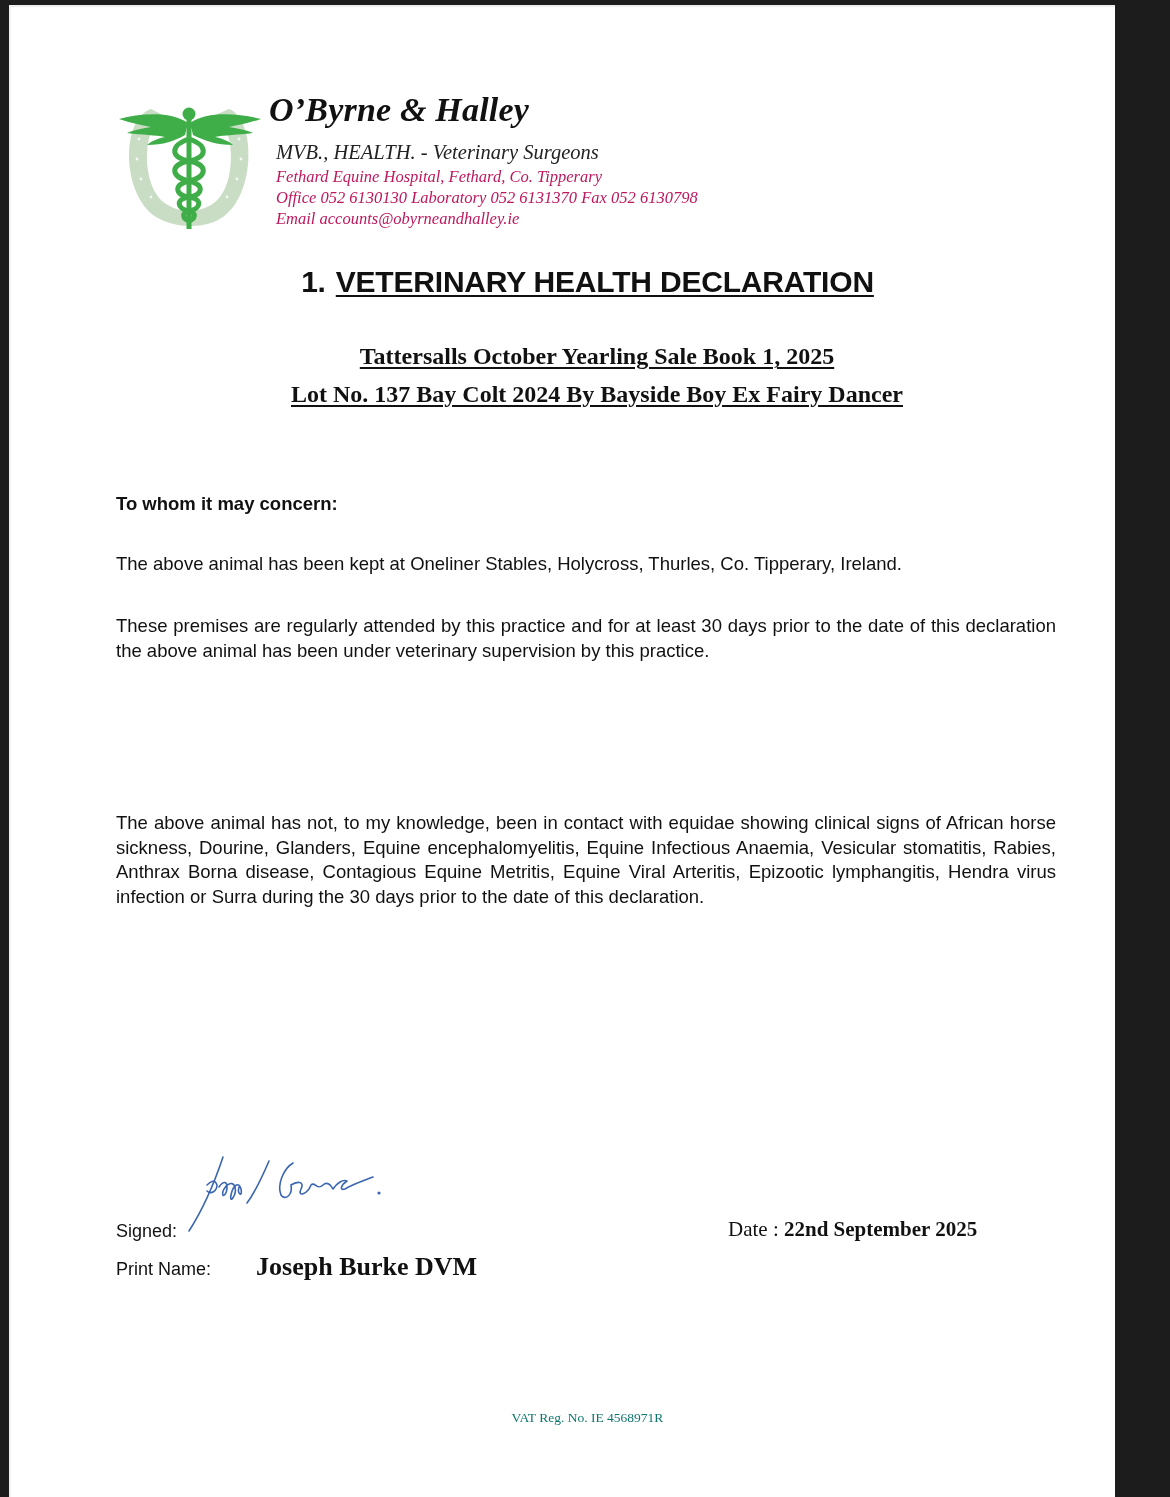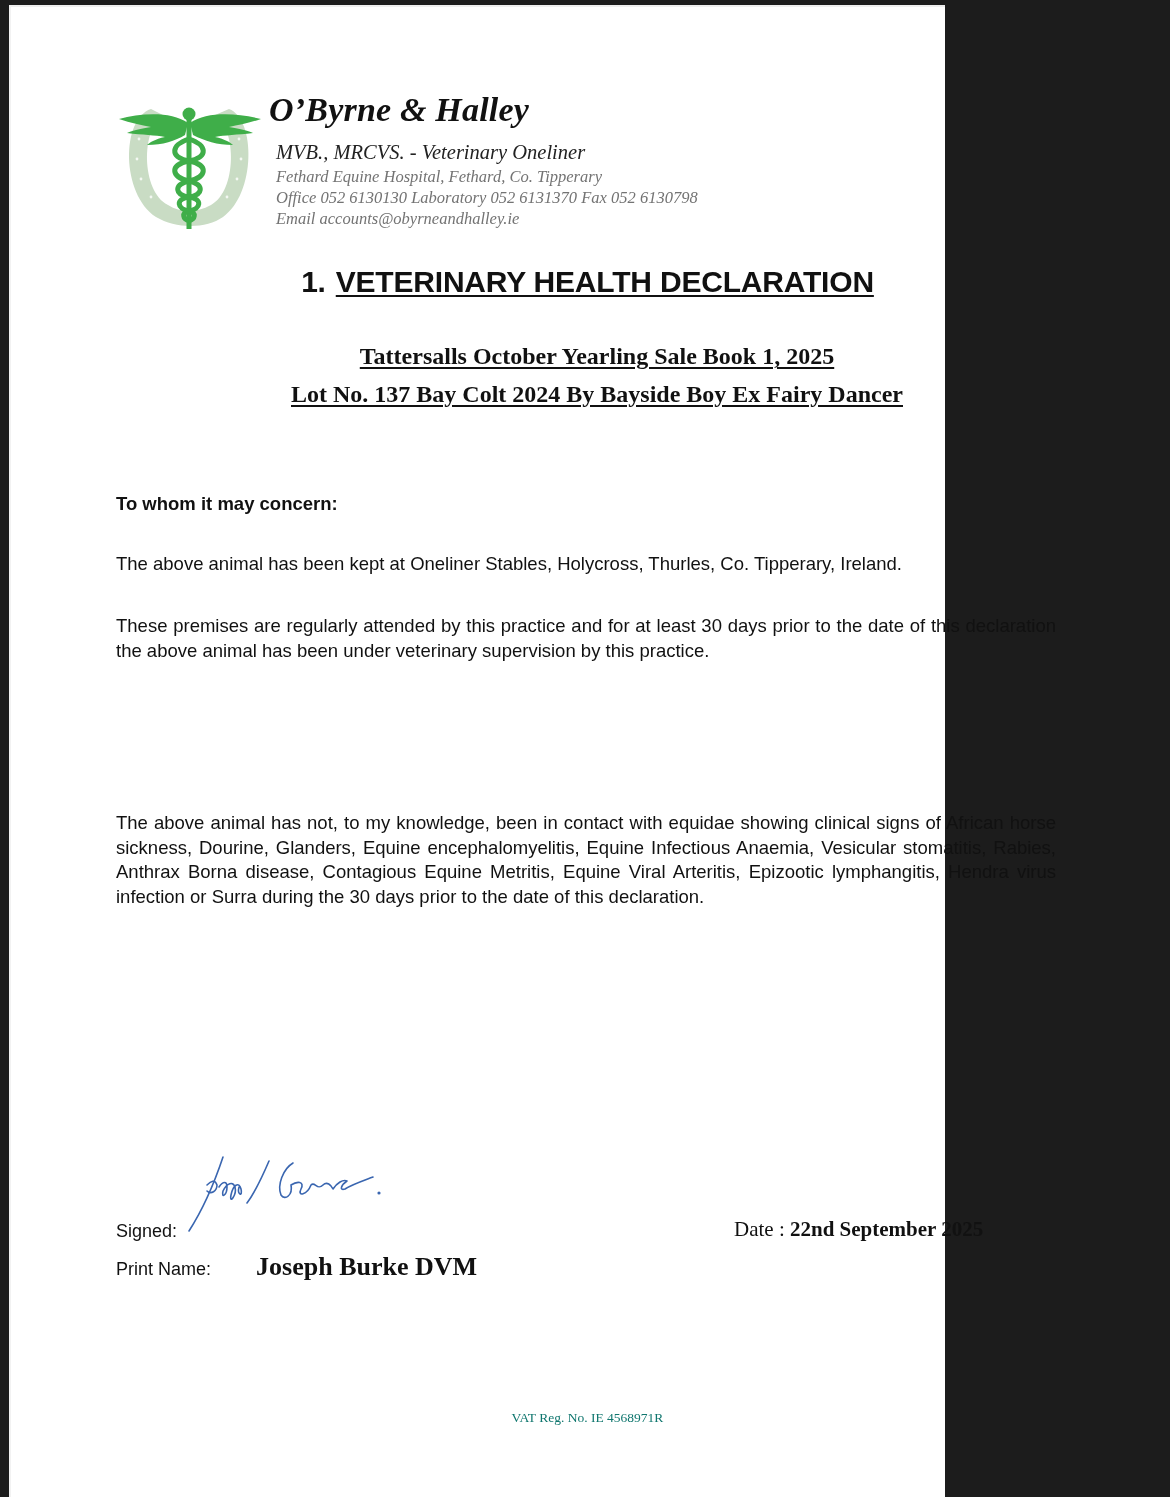--- a/index.html
+++ b/index.html
@@ -1,48 +1,48 @@
 <!DOCTYPE html>
 <html><head>
 <meta charset="utf-8">
 <style>
   html, body { margin:0; padding:0; }
   body {
     width:1170px; height:1497px; background:#1c1c1c; position:relative; overflow:hidden;
   }
   .page {
-    position:absolute; left:9px; top:5px; width:936px; height:1492px;
+    position:absolute; left:9px; top:5px; width:1106px; height:1492px;
     background:#ffffff; border-top:2px solid #eeeeee; border-left:2px solid #f2f2f2;
     box-sizing:border-box;
   }
   .abs { position:absolute; white-space:nowrap; }
   .serif { font-family:"Liberation Serif", "DejaVu Serif", serif; }
   .sans { font-family:"Liberation Sans", "DejaVu Sans", sans-serif; color:#111; }
 
   .logo { position:absolute; left:100px; top:92px; width:155px; height:135px; }
 
   .firm-name { left:258px; top:84px; font-size:34px; font-weight:bold; font-style:italic; color:#111; letter-spacing:0.2px; }
   .firm-sub  { left:265px; top:134px; font-size:20.5px; font-style:italic; color:#222; }
-  .firm-line { left:265px; font-size:16.5px; font-style:italic; color:#737373; }
+  .firm-line { left:265px; font-size:16.5px; font-style:italic; color:#be185d; }
 
   .doc-title { left:0; width:1153px; text-align:center; top:258px; font-size:30px; font-weight:bold; letter-spacing:-0.2px; }
   .doc-title .num { margin-right:10px; }
   .doc-title .u { text-decoration:underline; text-underline-offset:3px; text-decoration-thickness:2px; }
 
   .sale { left:0; width:1172px; text-align:center; font-size:24px; font-weight:bold; color:#111;
           text-decoration:underline; text-underline-offset:3px; text-decoration-thickness:2px; }
 
   .salutation { left:105px; top:486px; font-size:18.5px; font-weight:bold; }
 
   .para { position:absolute; left:105px; width:940px; font-size:18.5px; line-height:24.5px; text-align:justify; color:#111; }
 
   .signed-label { left:105px; top:1214px; font-size:18px; }
   .print-label { left:105px; top:1245px; font-size:18px; }
   .print-name { font-family:"Liberation Serif", "DejaVu Serif", serif; font-weight:bold; font-size:26px;margin-left:40px; }
-  .date-wrap { left:717px; top:1210px; font-size:21px; color:#111;margin-left:6px; }
+  .date-wrap { left:717px; top:1210px; font-size:21px; color:#111; }
   .date-wrap b { font-weight:bold; }
 
   .signature { position:absolute; left:172px; top:1148px; width:220px; height:80px; }
 
   .vat { left:0; width:1153px; text-align:center; top:1403px; font-size:13.5px; color:#0f766e; }
 </style>
 </head>
 <body>
 
 <div class="page">
@@ -65,21 +65,21 @@
     <path d="M79 24 C 96 12, 126 14, 150 20 C 138 24, 128 26, 118 28 C 130 30, 138 32, 142 34 C 126 36, 114 36, 104 38 C 114 40, 120 44, 122 46 C 106 46, 94 42, 82 36 Z" fill="#3fae49"></path>
 
     <rect x="75.5" y="18" width="5" height="112" fill="#3fae49"></rect>
     <circle cx="78" cy="15" r="6.5" fill="#3fae49"></circle>
 
     <path d="M78 40 C 60 46, 58 58, 78 62 C 98 66, 96 78, 78 82 C 62 86, 64 96, 78 98 C 92 100, 90 110, 78 112 C 70 114, 72 120, 78 122" fill="none" stroke="#3fae49" stroke-width="5"></path>
     <path d="M78 40 C 96 46, 98 58, 78 62 C 58 66, 60 78, 78 82 C 94 86, 92 96, 78 98 C 64 100, 66 110, 78 112 C 86 114, 84 120, 78 122" fill="none" stroke="#3fae49" stroke-width="5"></path>
   </svg>
 
   <div class="abs serif firm-name">O’Byrne &amp; Halley</div>
-  <div class="abs serif firm-sub">MVB., MRCVS. - Veterinary Oneliner</div>
+  <div class="abs serif firm-sub">MVB., HEALTH. - Veterinary Surgeons</div>
   <div class="abs serif firm-line" style="top:160px;">Fethard Equine Hospital, Fethard, Co. Tipperary</div>
   <div class="abs serif firm-line" style="top:181px;">Office 052 6130130 Laboratory 052 6131370 Fax 052 6130798</div>
   <div class="abs serif firm-line" style="top:202px;">Email accounts@obyrneandhalley.ie</div>
 
   <div class="abs sans doc-title">
     <span class="num">1.</span><span class="u">VETERINARY HEALTH DECLARATION</span>
   </div>
 
   <div class="abs serif sale" style="top:336px;">Tattersalls October Yearling Sale Book 1, 2025</div>
   <div class="abs serif sale" style="top:374px;">Lot No. 137 Bay Colt 2024 By Bayside Boy Ex Fairy Dancer</div>

